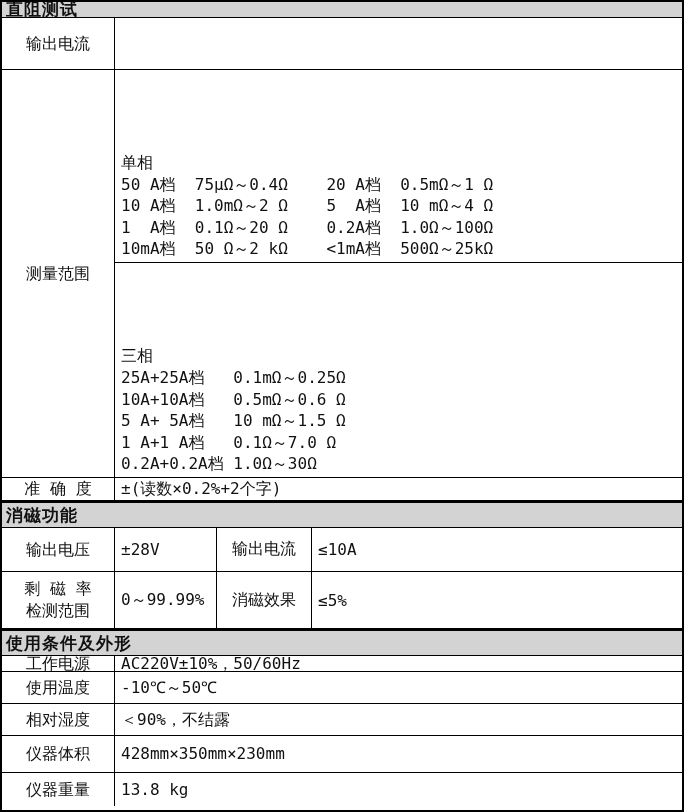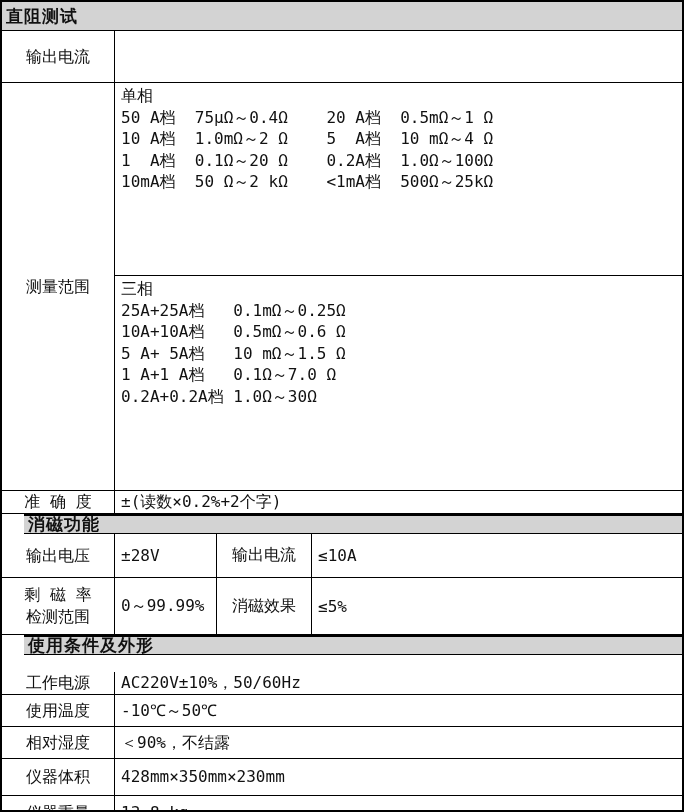--- a/index.html
+++ b/index.html
@@ -15,30 +15,30 @@
     background: #ffffff;
     border: 2px solid #000000;
     display: flex;
     flex-direction: column;
     overflow: hidden;
   }
   
   .sec-h {
     background: #d3d3d3;
     border-bottom: 1px solid #000000;
-    height: 29px;
+    height: 16px;
     display: flex;
     align-items: center;
     padding-left: 4px;
     font-weight: bold;
     font-size: 17px;
     letter-spacing: 1px;
     flex: 0 0 auto;
   }
-  .sec-h.bt { border-top: 2px solid #000000; height: 20px; margin-left: 22px; }
+  .sec-h.bt { border-top: 2px solid #000000; height: 27px; }
   
   .row {
     display: flex;
     border-bottom: 1px solid #000000;
     flex: 0 0 auto;
     font-size: 16px;
   }
   .row.last { border-bottom: none; }
   .lbl {
     width: 113px;
@@ -59,38 +59,38 @@
     padding-left: 6px;
     white-space: pre;
     line-height: 1.35;
     overflow: hidden;
   }
   
   .val.stack { padding-left: 0; }
   .block {
     display: flex;
     flex-direction: column;
-    justify-content: flex-start;
+    justify-content: flex-end;
     padding: 2px 0 2px 6px;
     white-space: pre;
   }
   .block.single { height: 193px; border-bottom: 1px solid #000000; }
   .block.three  { height: 214px; }
   
   .c2 { width: 102px; flex: 0 0 102px; border-right: 1px solid #000000;
         display: flex; align-items: center; padding-left: 6px; white-space: pre; }
   .c3 { width: 95px;  flex: 0 0 95px;  border-right: 1px solid #000000;
         display: flex; align-items: center; justify-content: center; text-align: center; }
   .c4 { flex: 1 1 auto; display: flex; align-items: center; padding-left: 6px; white-space: pre; text-align: right; }
   
   .h-current { height: 52px; }
   .h-acc     { height: 23px; }
   .h-volt    { height: 44px; }
   .h-rem     { height: 57px; }
-  .h-c1 { height: 40px; align-items: flex-end; }
+  .h-c1 { height: 16px; }
   .h-c2 { height: 32px; }
   .h-c3 { height: 32px; }
   .h-c4 { height: 37px; }
   .h-c5 { height: 33px; }
 </style>
 </head>
 <body>
 
 <div class="doc">
 

